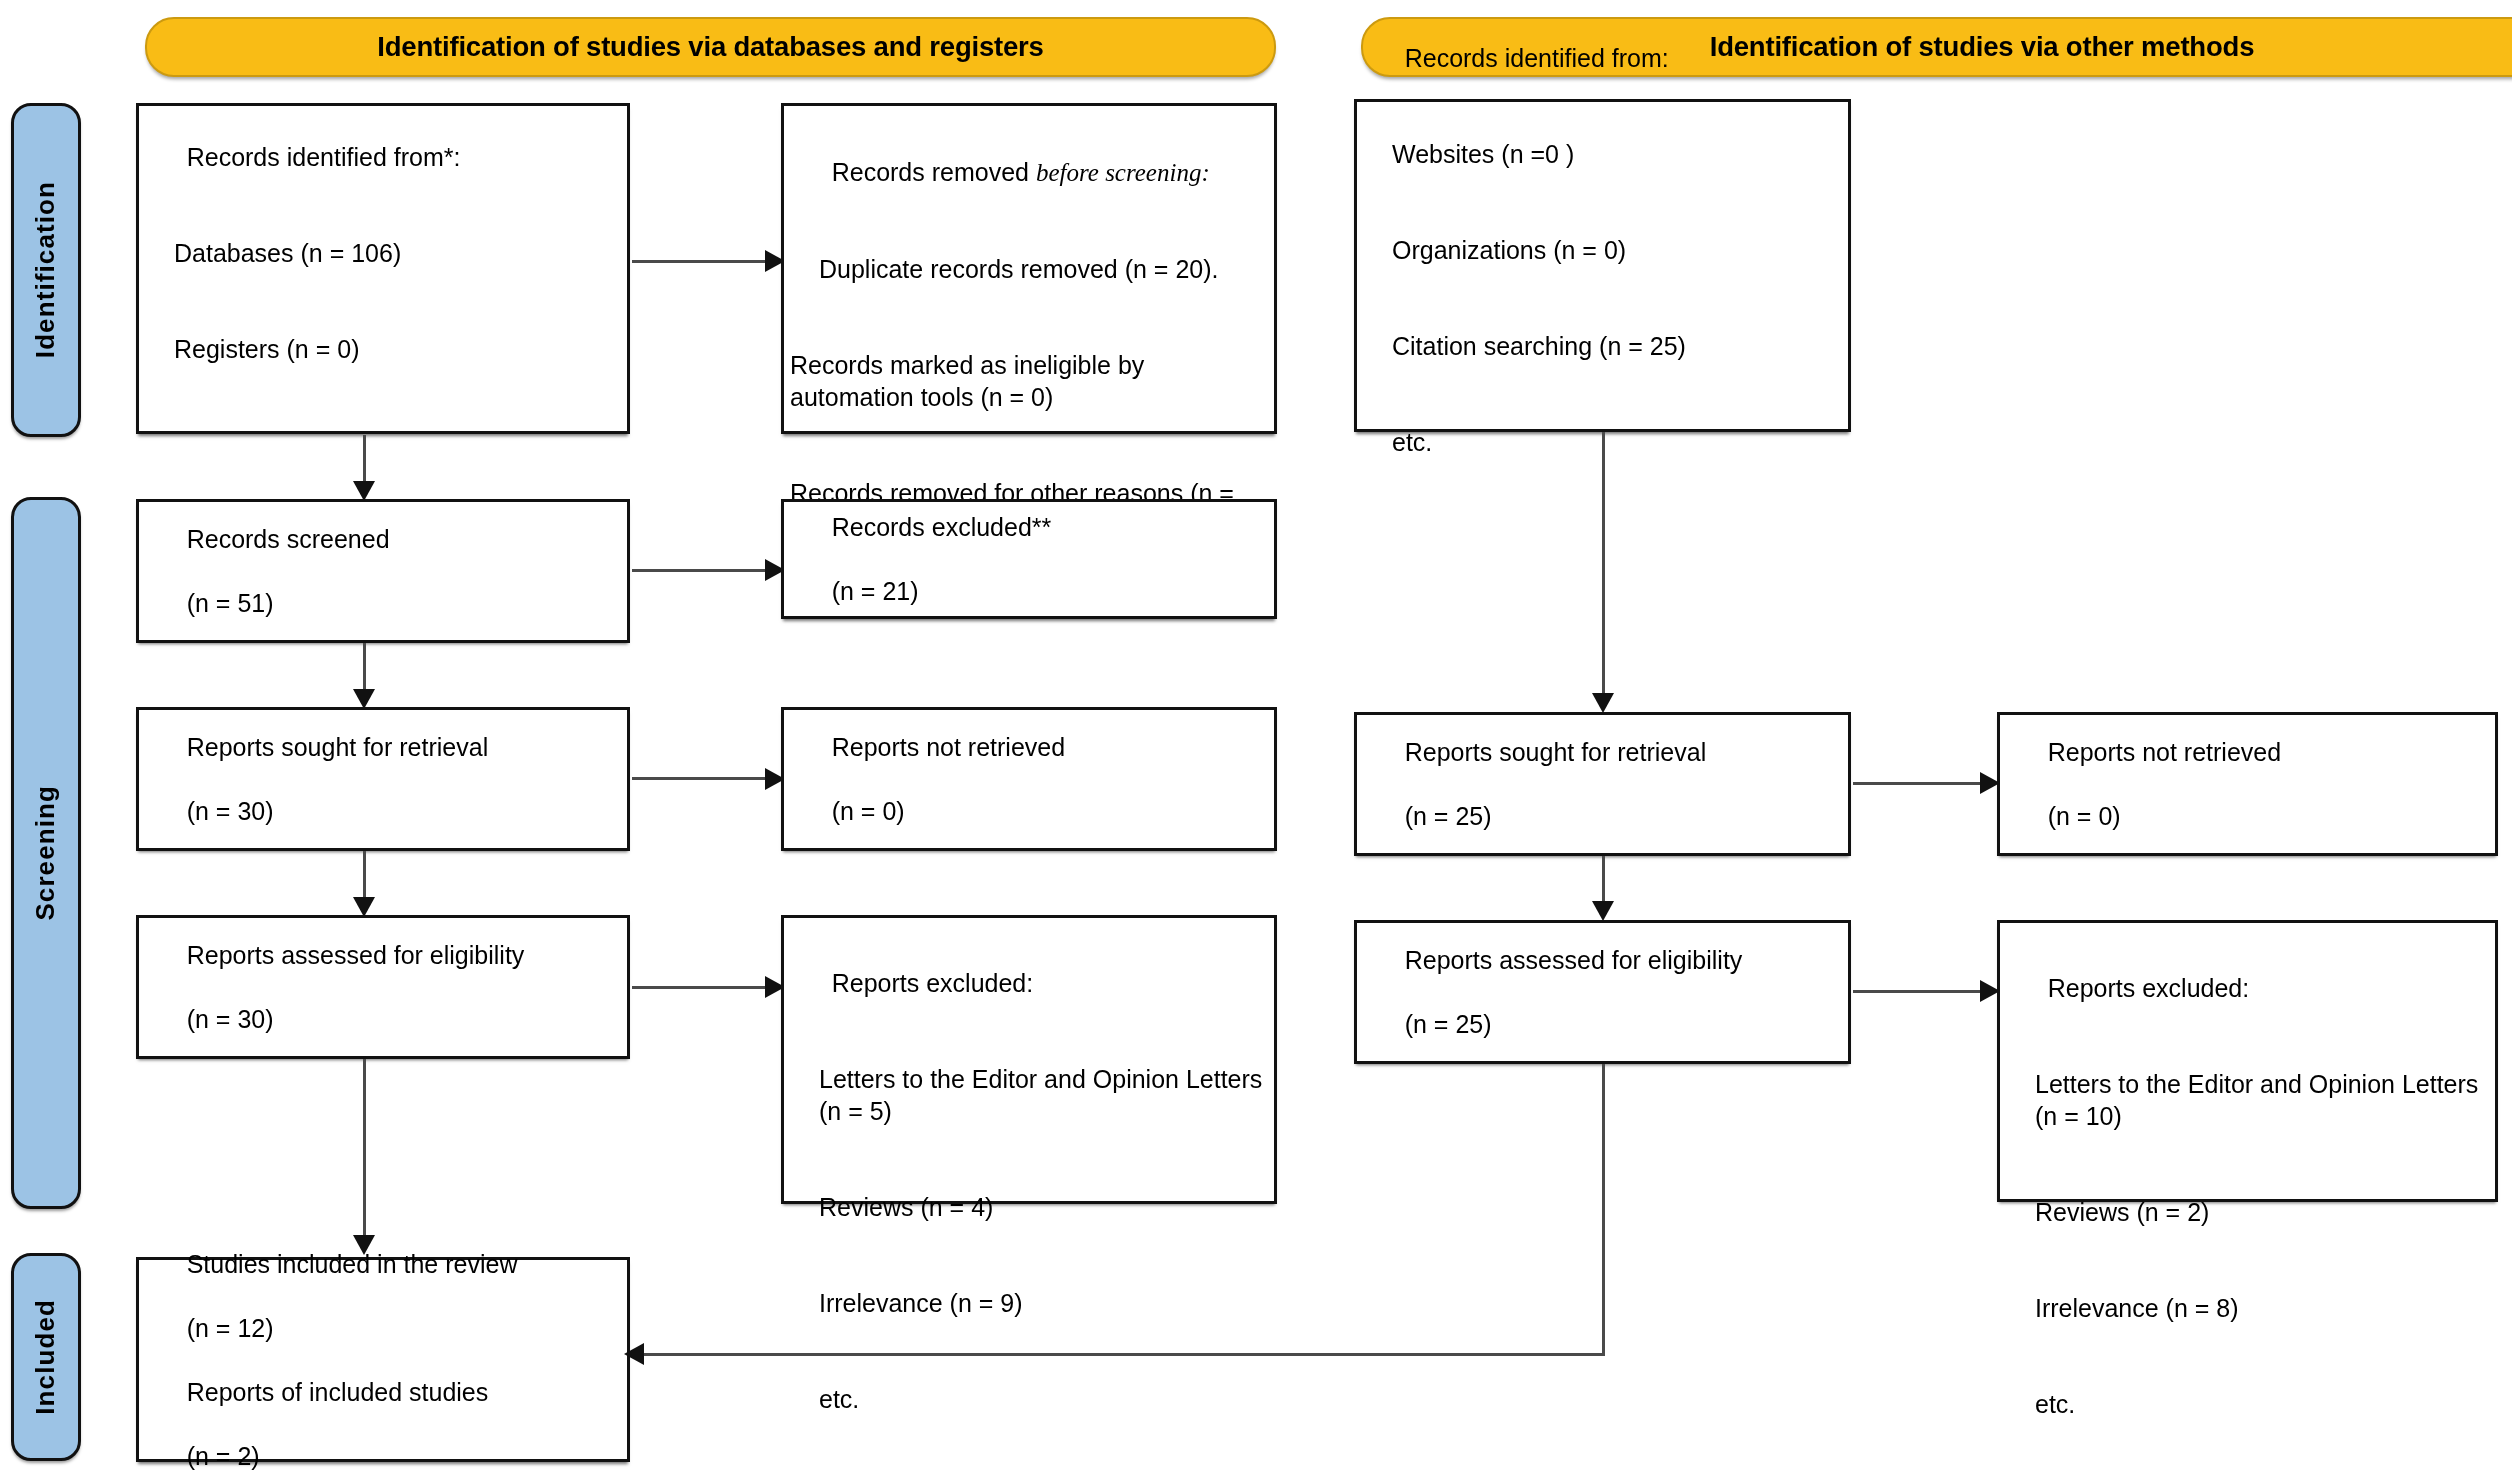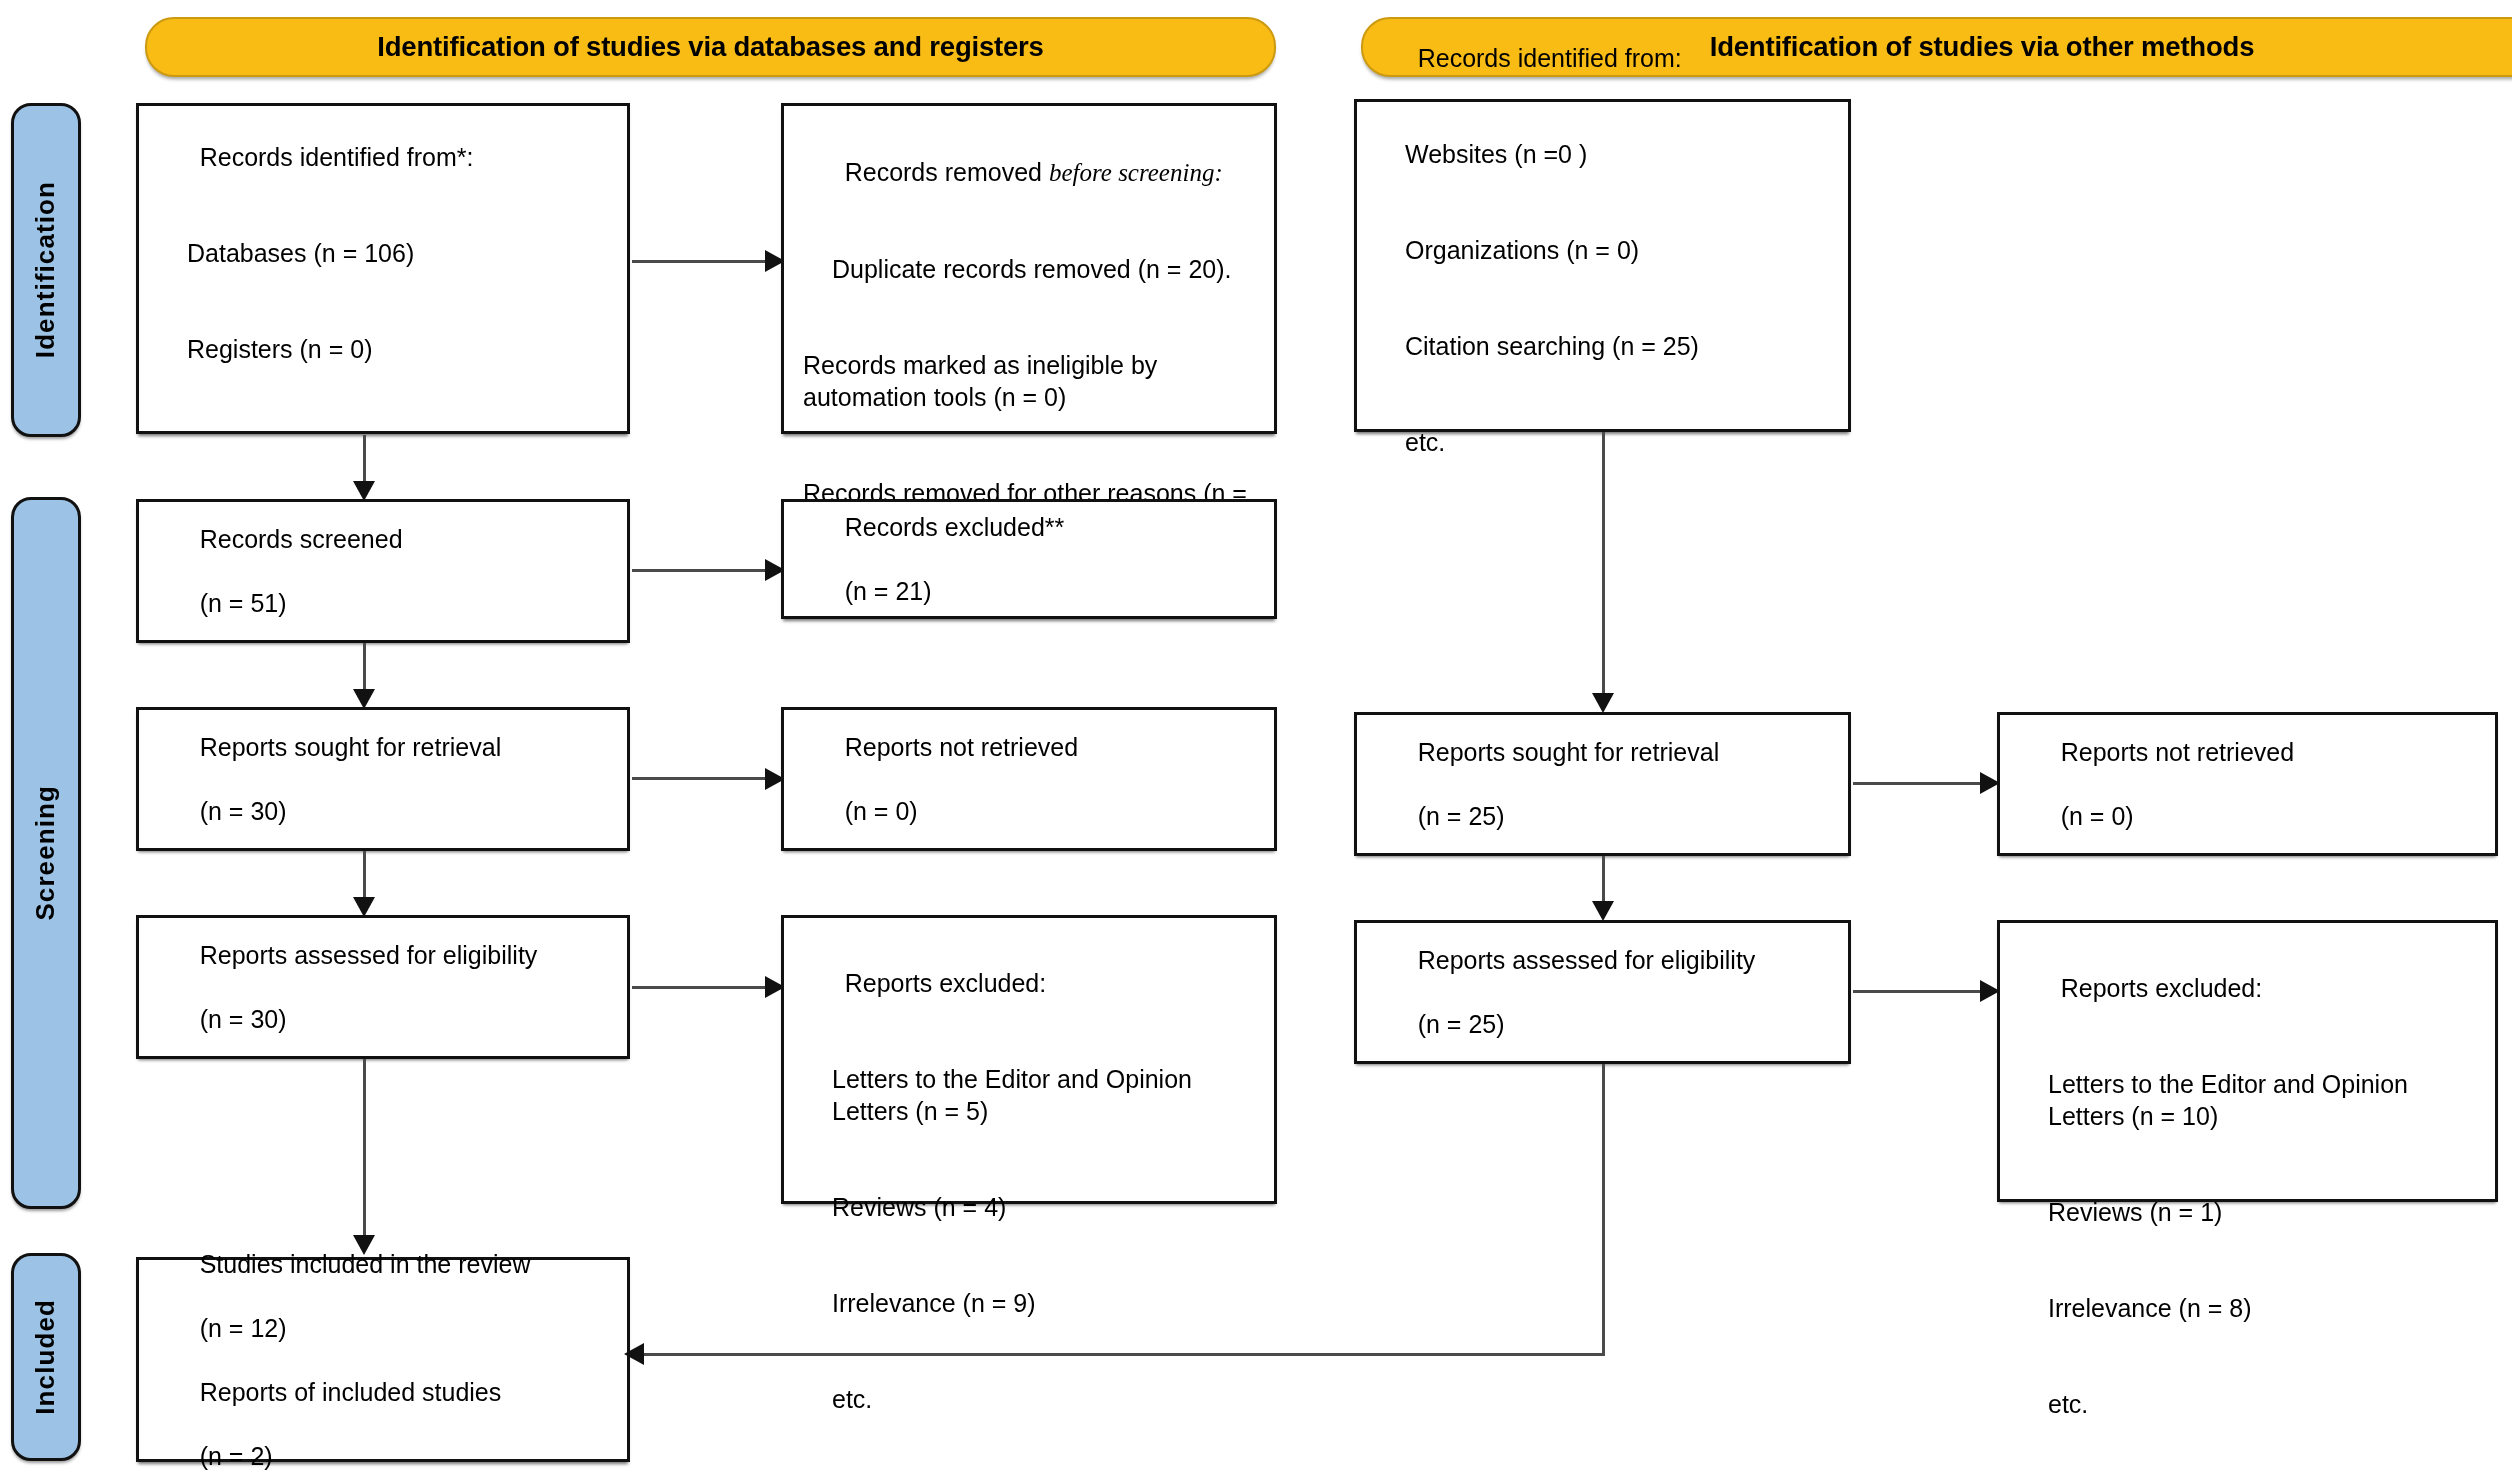--- a/index.html
+++ b/index.html
@@ -64,21 +64,21 @@
     position: absolute;
     background: #ffffff;
     border: 3.1px solid #111111;
     box-sizing: border-box;
     box-shadow: 0 3.8px 3.1px -2.3px rgba(0,0,0,0.55);
     display: flex;
     align-items: center;
   }
   .box .txt {
     width: 100%;
-    padding: 0 19px;
+    padding: 0 6px;
     font-size: 25px;
     line-height: 1.28;
     color: #000000;
     white-space: pre-wrap;
   }
   .box .txt .ital { font-style: italic; font-family: Liberation Serif, serif; }
   .indent { padding-left: 29px; display: block; }
 
   
   .hline, .vline {
@@ -270,21 +270,21 @@
     </div>
   </div>
 
   <div class="hline" style="left:1853px; top:990px; width:135px;"></div>
   <div class="arrow-r" style="left:1980px; top:980px;"></div>
 
   <div class="box" style="left:1997px; top:920px; width:501px; height:282px;">
     <div class="txt" style="align-self:flex-start; padding-top:17px;">
       <span>Reports excluded:</span><br>
       <span class="indent">Letters to the Editor and Opinion Letters (n = 10)</span>
-      <span class="indent">Reviews (n = 1)</span>
+      <span class="indent">Reviews (n = 2)</span>
       <span class="indent">Irrelevance (n = 8)</span>
       <span class="indent">etc.</span>
     </div>
   </div>
 
   <div class="vline" style="left:1602px; top:1064px; height:292px;"></div>
   <div class="hline" style="left:643px; top:1353px; width:962px;"></div>
   <div class="arrow-l" style="left:624px; top:1343px;"></div>
 
 </div>

